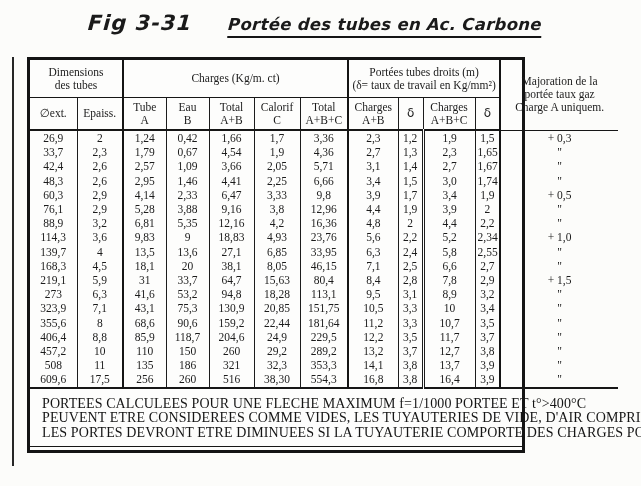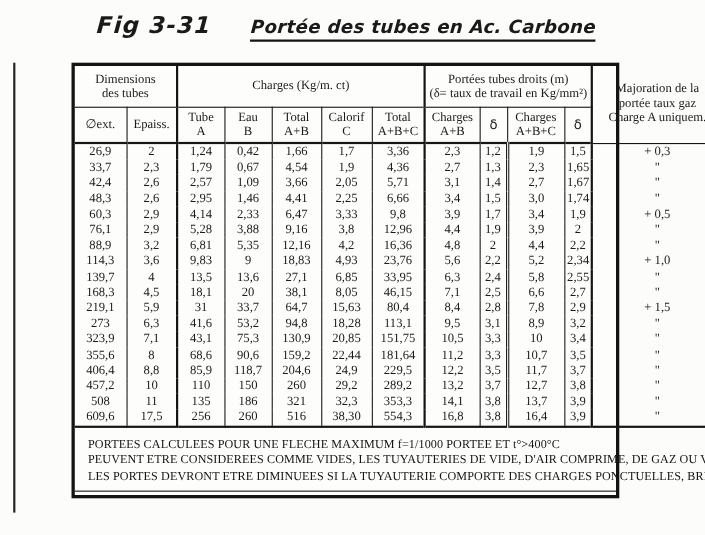--- a/index.html
+++ b/index.html
@@ -26,21 +26,21 @@
   }
   
   .artifact-line{
     position:absolute;left:12px;top:57px;width:2px;height:409px;
     background:#262626;
   }
   
   .frame{
     position:absolute;left:27px;top:57px;width:498px;
     border:3px solid #141414;background:#fdfdfc;
-    box-sizing:border-box;padding-bottom:3px;margin-left:38px;
+    box-sizing:border-box;padding-bottom:3px;
   }
   table{border-collapse:collapse;table-layout:fixed;width:100%;
         border-bottom:2.5px solid #161616;}
   th,td{
     padding:0 2px;text-align:center;vertical-align:middle;
     font-size:11.5px;line-height:13px;font-weight:400;color:#1b1b1b;
     overflow:hidden;white-space:nowrap;
   }
   thead tr.group-row th{height:37px;border-bottom:1.8px solid #161616;}
   thead tr.sub-row th{height:31px;}
@@ -60,21 +60,21 @@
   tbody .c9{border-left:3px double #1c1c1c;}
   .c11{border-left:2.5px solid #141414;}
   tbody td{border-top:none;border-bottom:none;line-height:14.2px;}
   tbody tr:first-child td{padding-top:0;}
   .delta{font-family:"DejaVu Sans", sans-serif;font-size:12px;}
   
   .footnote-box{
     padding:8px 10px 6px 12px;border-bottom:1.5px solid #161616;
   }
   .footnote-line{
-    font-size:11px;line-height:14.6px;letter-spacing:.1px;
+    font-size:14px;line-height:14.6px;letter-spacing:.1px;
     white-space:nowrap;color:#151515;
   }
 </style>
 </head>
 <body>
 
 <div class="title-row">
   <span class="fig-label">Fig 3-31</span>
   <span class="fig-title">Portée des tubes en Ac. Carbone</span>
 </div>

